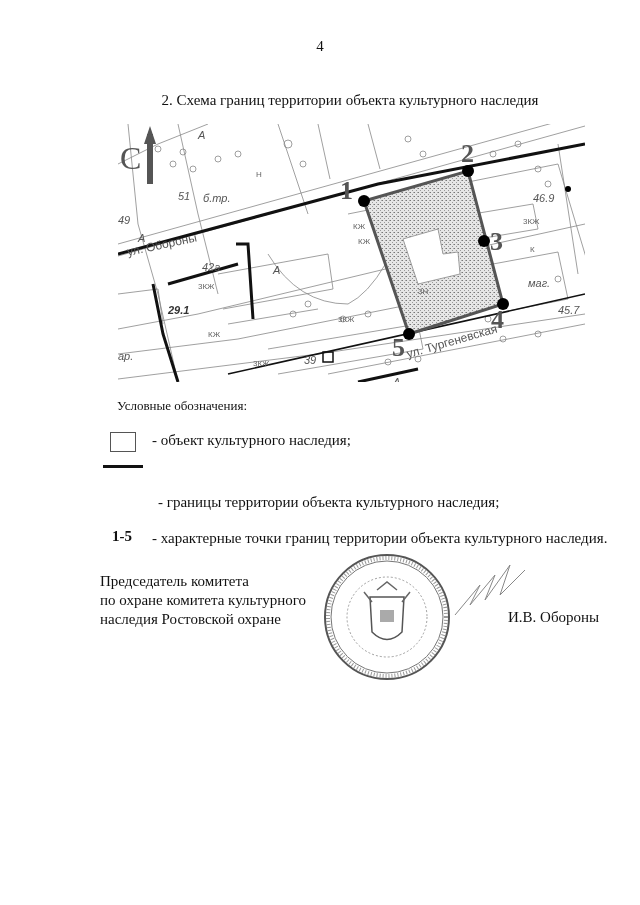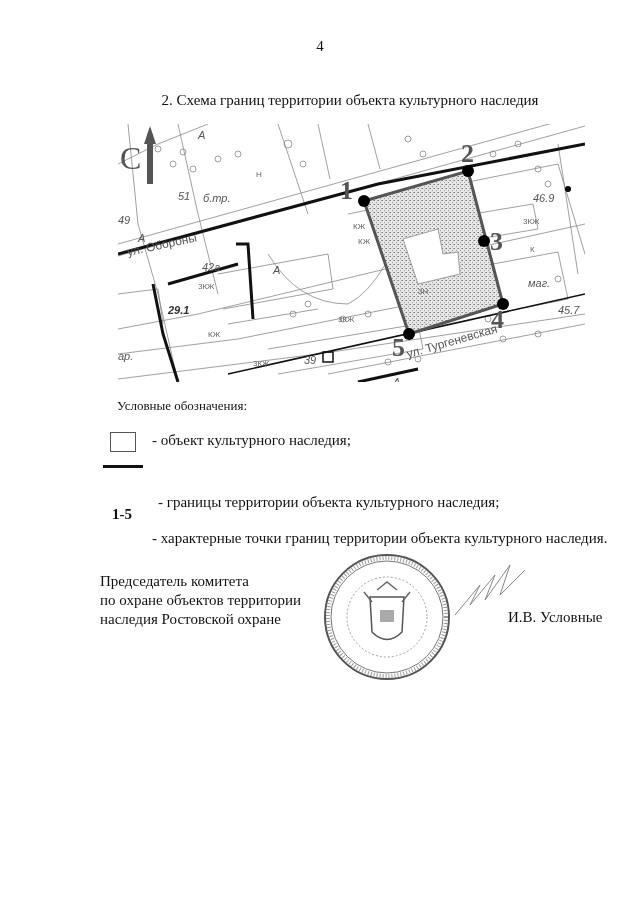--- a/index.html
+++ b/index.html
@@ -6,21 +6,21 @@
   body { width:640px; height:905px; position:relative; overflow:hidden;
          font-family:"Liberation Serif", "DejaVu Serif", serif; color:#111; }
   .page-num { position:absolute; top:38px; left:0; width:640px; text-align:center; font-size:15px; }
   .scheme-title { position:absolute; top:92px; left:0; width:700px; text-align:center; font-size:15px; }
   .map { position:absolute; left:118px; top:124px; width:467px; height:258px; overflow:hidden; background:#fff; }
   .map svg { display:block; }
   .legend-title { position:absolute; left:117px; top:398px; font-size:13px; }
   .legend-row { position:absolute; font-size:15px; white-space:nowrap; }
   .legend-box { position:absolute; left:110px; top:432px; width:24px; height:18px; border:1px solid #555; }
   .legend-line { position:absolute; left:103px; top:465px; width:40px; height:3px; background:#111; }
-  .legend-code { position:absolute; left:112px; top:506px; font-size:15px; font-weight:bold; }
+  .legend-code { position:absolute; left:112px; top:528px; font-size:15px; font-weight:bold; }
   .sig-left { position:absolute; left:100px; top:572px; width:230px; font-size:15px; line-height:19px; }
   .sig-right { position:absolute; left:508px; top:609px; font-size:15px; }
   .stamp { position:absolute; left:322px; top:552px; width:130px; height:130px; }
   .scribble { position:absolute; left:450px; top:555px; width:80px; height:70px; }
 </style>
 </head>
 <body>
 
 <div class="page-num">4</div>
 <div class="scheme-title">2. Схема границ территории объекта культурного наследия</div>
@@ -165,34 +165,34 @@
 <div class="legend-row" style="left:152px; top:432px;">- объект культурного наследия;</div>
 
 <div class="legend-line"></div>
 <div class="legend-row" style="left:158px; top:457px;margin-top:37px;">- границы территории объекта культурного наследия;</div>
 
 <div class="legend-code">1-5</div>
 <div class="legend-row" style="left:152px; top:530px;">- характерные точки границ территории объекта культурного наследия.</div>
 
 <div class="sig-left">
   <div>Председатель комитета</div>
-  <div>по охране объектов территории</div>
+  <div>по охране комитета культурного</div>
   <div>наследия Ростовской охране</div>
 </div>
 
 <div class="stamp">
   <svg width="130" height="130" viewBox="0 0 130 130">
     <circle cx="65" cy="65" r="62" fill="none" stroke="#555" stroke-width="2"></circle>
     <circle cx="65" cy="65" r="56" fill="none" stroke="#777" stroke-width="1"></circle>
     <circle cx="65" cy="65" r="40" fill="none" stroke="#888" stroke-width="0.8" stroke-dasharray="2 2"></circle>
     <circle cx="65" cy="65" r="59" fill="none" stroke="#999" stroke-width="4" stroke-dasharray="1 2"></circle>
     <path d="M48,45 L82,45 L80,80 Q65,95 50,80 Z" fill="none" stroke="#555" stroke-width="1.5"></path>
     <path d="M42,40 L50,50 M88,40 L80,50 M55,38 L65,30 L75,38" stroke="#666" stroke-width="1.5" fill="none"></path>
     <rect x="58" y="58" width="14" height="12" fill="#aaa"></rect>
   </svg>
 </div>
 <div class="scribble">
   <svg width="80" height="70" viewBox="0 0 80 70">
     <path d="M5,60 L30,30 L20,50 L45,20 L35,45 L60,10 L50,40 L75,15" stroke="#888" stroke-width="1" fill="none"></path>
   </svg>
 </div>
 
-<div class="sig-right">И.В. Условные</div>
+<div class="sig-right">И.В. Обороны</div>
 
 </body></html>

